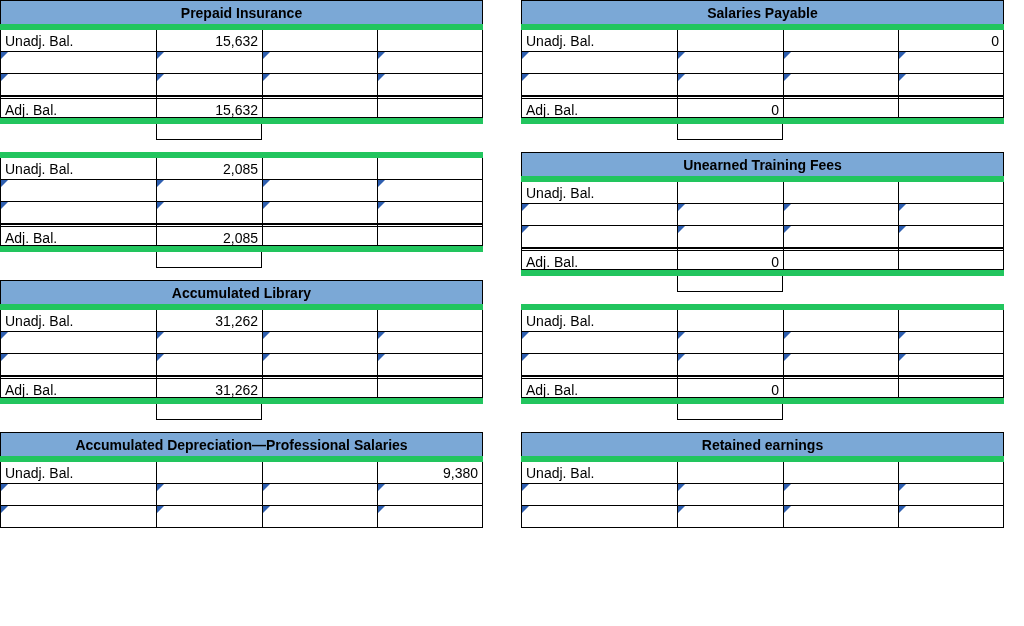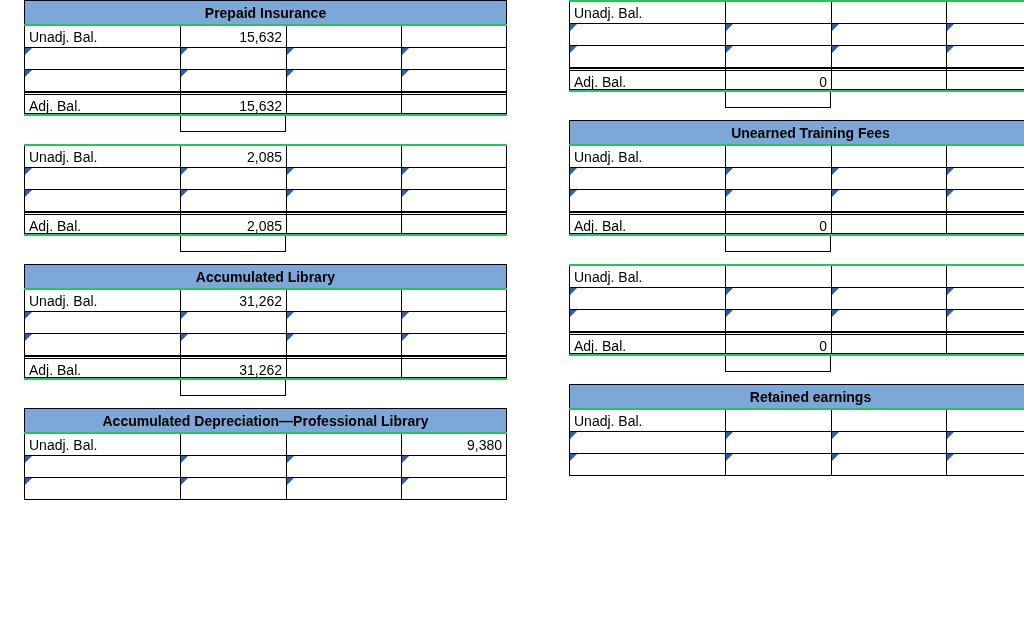--- a/index.html
+++ b/index.html
@@ -14,38 +14,37 @@
   .page {
     width: 1024px;
     padding: 0;
   }
   .cols {
     display: flex;
     gap: 38px;
   }
   .col {
     flex: 0 0 483px;
-    margin-left: 24px;
   }
   .acct {
     margin-bottom: 12px;
   }
   .acct-title {
     background: #7ba8d6;
     border: 1px solid #000;
     border-bottom: none;
     text-align: center;
     font-weight: bold;
     padding: 4px 0 3px 0;
     font-size: 14px;
   }
   .grid {
     display: grid;
     grid-template-columns: 156px 106px 115px 106px;
-    border-top: 2px solid #22c55e;
+    border-top: 6px solid #22c55e;
   }
   .cell {
     border-left: 1px solid #000;
     border-bottom: 1px solid #000;
     height: 22px;
     line-height: 22px;
     padding: 0 4px;
     overflow: hidden;
     white-space: nowrap;
     position: relative;
@@ -150,39 +149,40 @@
             <div class="cell num last dbltop"></div>
           </div>
           <div class="grid tailrow">
             <div class="cell" style="height: 16px; border-left: none; border-bottom: none;"></div>
             <div class="cell show num" style="height: 16px; border-left: 1px solid rgb(0, 0, 0); border-right: 1px solid rgb(0, 0, 0);"></div>
             <div class="cell" style="height: 16px; border-left: none; border-bottom: none;"></div>
             <div class="cell last" style="height: 16px; border-left: none; border-bottom: none; border-right: none;"></div>
           </div>
         </div>
         <div class="acct">
-          <div class="acct-title">Accumulated Depreciation—Professional Library</div>
+          <div class="acct-title">Accumulated Depreciation—Professional Salaries</div>
           <div class="grid">
             <div class="cell txt">Unadj. Bal.</div>
             <div class="cell num"></div>
             <div class="cell txt"></div>
             <div class="cell num last">9,380</div>
             <div class="cell txt marker"></div>
             <div class="cell num marker"></div>
             <div class="cell txt marker"></div>
             <div class="cell num last marker"></div>
             <div class="cell txt marker"></div>
             <div class="cell num marker"></div>
             <div class="cell txt marker"></div>
             <div class="cell num last marker"></div>
           </div>
         </div>
       </div>
     <div class="col" id="rightcol">
         <div class="acct">
+          <div class="acct-title">Salaries Payable</div>
           <div class="grid">
             <div class="cell txt">Unadj. Bal.</div>
             <div class="cell num"></div>
             <div class="cell txt"></div>
             <div class="cell num last">0</div>
             <div class="cell txt marker"></div>
             <div class="cell num marker"></div>
             <div class="cell txt marker"></div>
             <div class="cell num last marker"></div>
             <div class="cell txt marker"></div>

